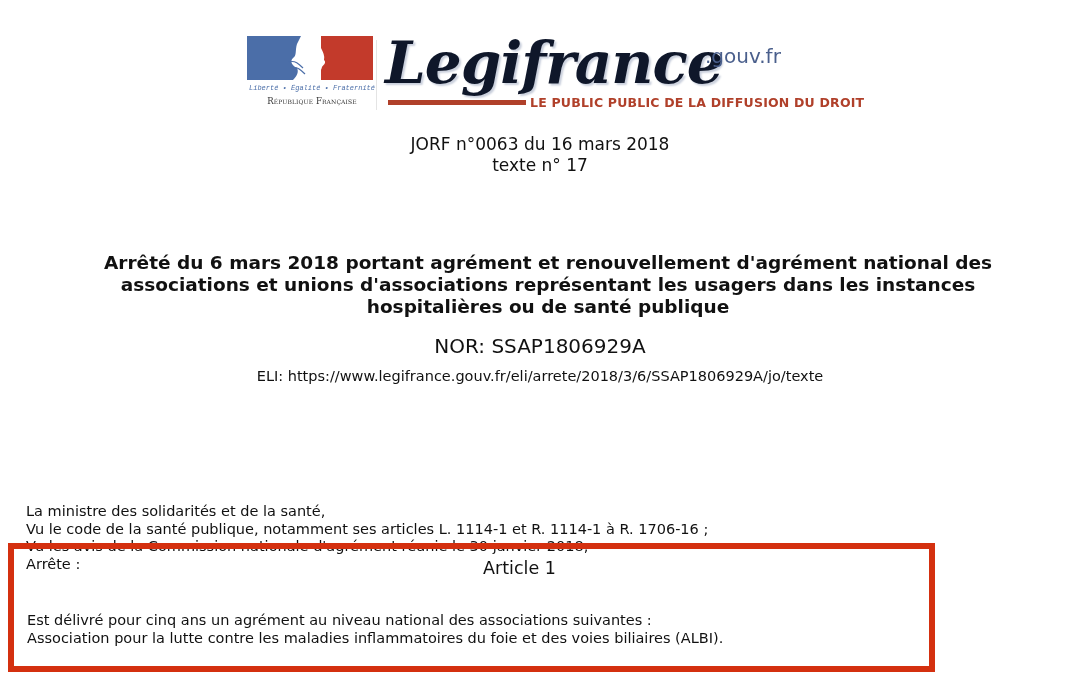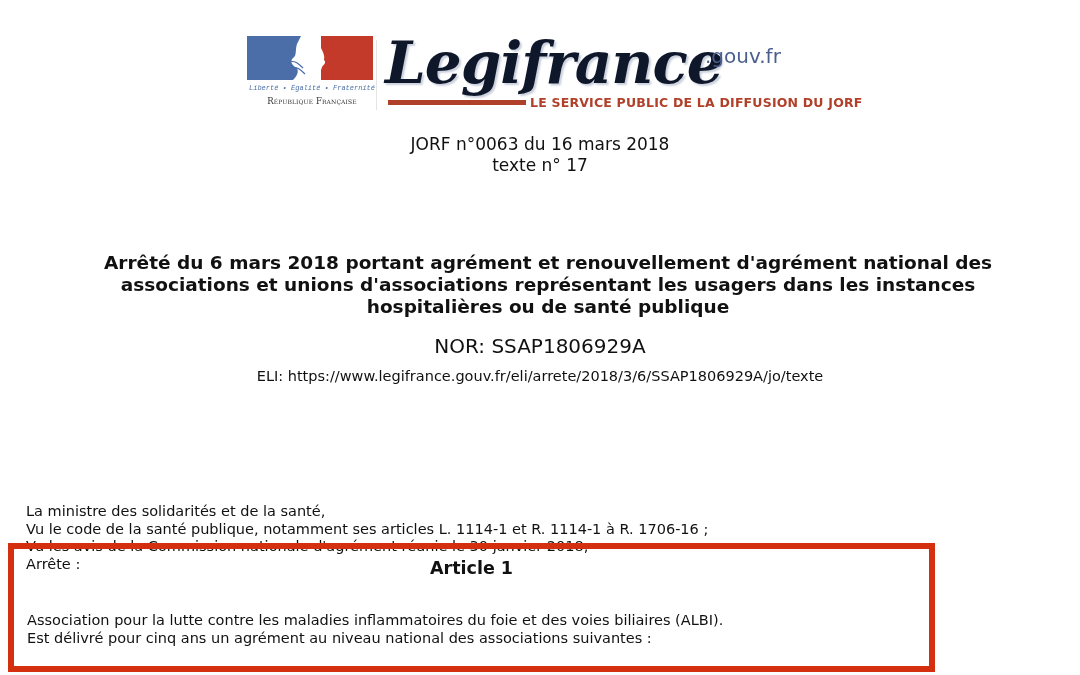--- a/index.html
+++ b/index.html
@@ -21,21 +21,21 @@
   
   .center { left:0; width:1080px; text-align:center; }
   .jorf { top:134px; font-size:17px; line-height:21px; color:#111; }
   .title { left:40px; width:1016px; top:252px; font-size:18.5px; line-height:22px; font-weight:bold; text-align:center; color:#111; }
   .nor { top:337px; font-size:20px; line-height:19px; }
   .eli { top:367px; font-size:14.5px; line-height:18px; }
   .visas { left:26px; top:455px; font-size:14.5px; line-height:17.5px;margin-top:48px; }
   .visas div { white-space:nowrap; }
   
   .article-box { left:8px; top:543px; width:915px; height:117px; border:6px solid #d4300f; }
-  .art-title { left:0; width:100%; top:9px; text-align:center; font-weight:bold; font-size:17.5px; }
+  .art-title { left:0; width:100%; top:9px; text-align:center; font-weight:normal; font-size:17.5px;padding-left:48px; }
   .art-body { left:13px; top:63px; font-size:14.5px; line-height:17.5px; }
   .art-body div { white-space:nowrap; }
 </style>
 </head>
 <body>
 
 <div class="abs marianne">
   <div class="abs m-blue"></div>
   <div class="abs m-red"></div>
   <svg class="abs m-profile" viewBox="0 0 48 44">
@@ -43,21 +43,21 @@
     <path d="M2 26 C8 24 12 28 16 32 M4 32 C10 30 14 34 18 38" stroke="#4b6ea8" stroke-width="1.2" fill="none"></path>
   </svg>
 </div>
 <div class="abs m-motto">Liberté • Égalité • Fraternité</div>
 <div class="abs m-rf">République Française</div>
 <div class="abs m-sep"></div>
 
 <div class="abs lf-word">Legifrance</div>
 <div class="abs lf-gouv">.gouv.fr</div>
 <div class="abs lf-bar"></div>
-<div class="abs lf-tag">LE SERVICE PUBLIC DE LA DIFFUSION DU JORF</div>
+<div class="abs lf-tag">LE PUBLIC PUBLIC DE LA DIFFUSION DU DROIT</div>
 
 <div class="abs center jorf">
   <div>JORF n°0063 du 16 mars 2018</div>
   <div>texte n° 17</div>
 </div>
 
 <div class="abs title">
   <div>Arrêté du 6 mars 2018 portant agrément et renouvellement d'agrément national des</div>
   <div>associations et unions d'associations représentant les usagers dans les instances</div>
   <div>hospitalières ou de santé publique</div>
@@ -69,16 +69,16 @@
 <div class="abs visas">
   <div>La ministre des solidarités et de la santé,</div>
   <div>Vu le code de la santé publique, notamment ses articles L. 1114-1 et R. 1114-1 à R. 1706-16 ;</div>
   <div>Vu les avis de la Commission nationale d'agrément réunie le 30 janvier 2018,</div>
   <div>Arrête :</div>
 </div>
 
 <div class="abs article-box">
   <div class="abs art-title">Article 1</div>
   <div class="abs art-body">
+    <div>Est délivré pour cinq ans un agrément au niveau national des associations suivantes :</div>
     <div>Association pour la lutte contre les maladies inflammatoires du foie et des voies biliaires (ALBI).</div>
-    <div>Est délivré pour cinq ans un agrément au niveau national des associations suivantes :</div>
   </div>
 </div>
 
 </body></html>

